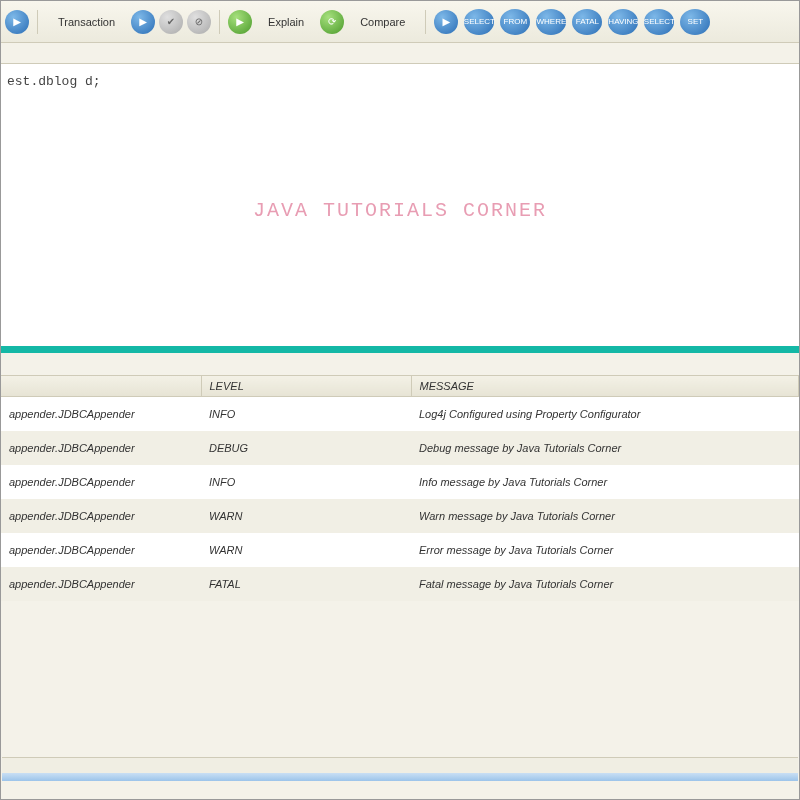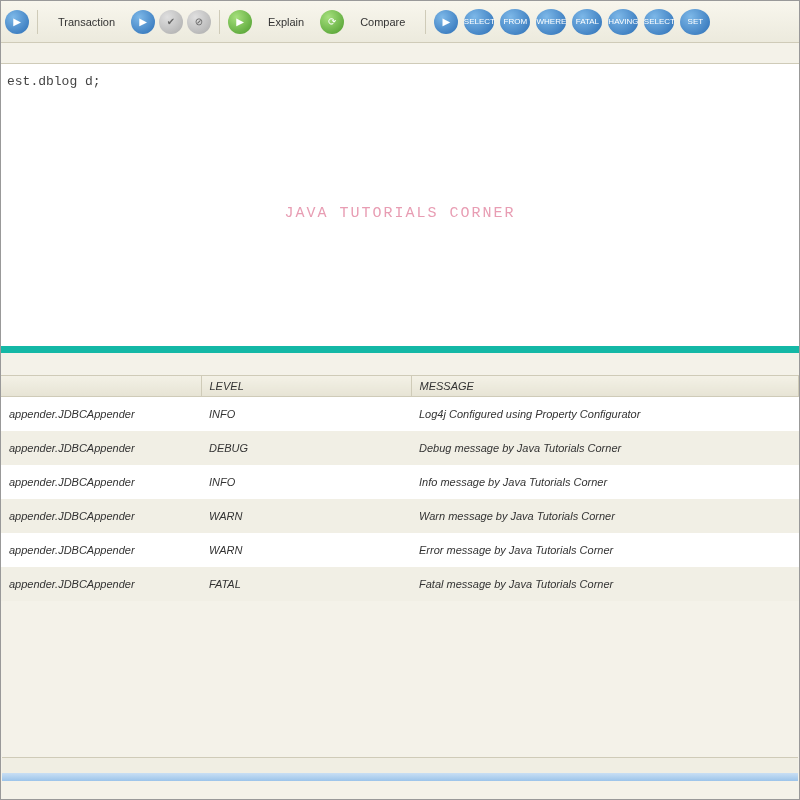--- a/index.html
+++ b/index.html
@@ -69,25 +69,25 @@
     border-top: 1px solid #cfcbb8;
     border-bottom: 7px solid #14b8a6;
     padding: 10px 6px;
     position: relative;
     font-family: "Courier New", monospace;
     font-size: 13px;
     color: #444;
   }
   .watermark {
     position: absolute;
-    top: 141px;
+    top: 135px;
     left: 50%;
     transform: translateX(-50%);
     font-family: "Courier New", monospace;
-    font-size: 15px;
+    font-size: 20px;
     letter-spacing: 2px;
     color: #e89db3;
   }
   .grid-wrap {
     margin-top: 22px;
     background: #fff;
     border-top: 1px solid #cfcbb8;
     font-style: italic;
   }
   table.grid {

